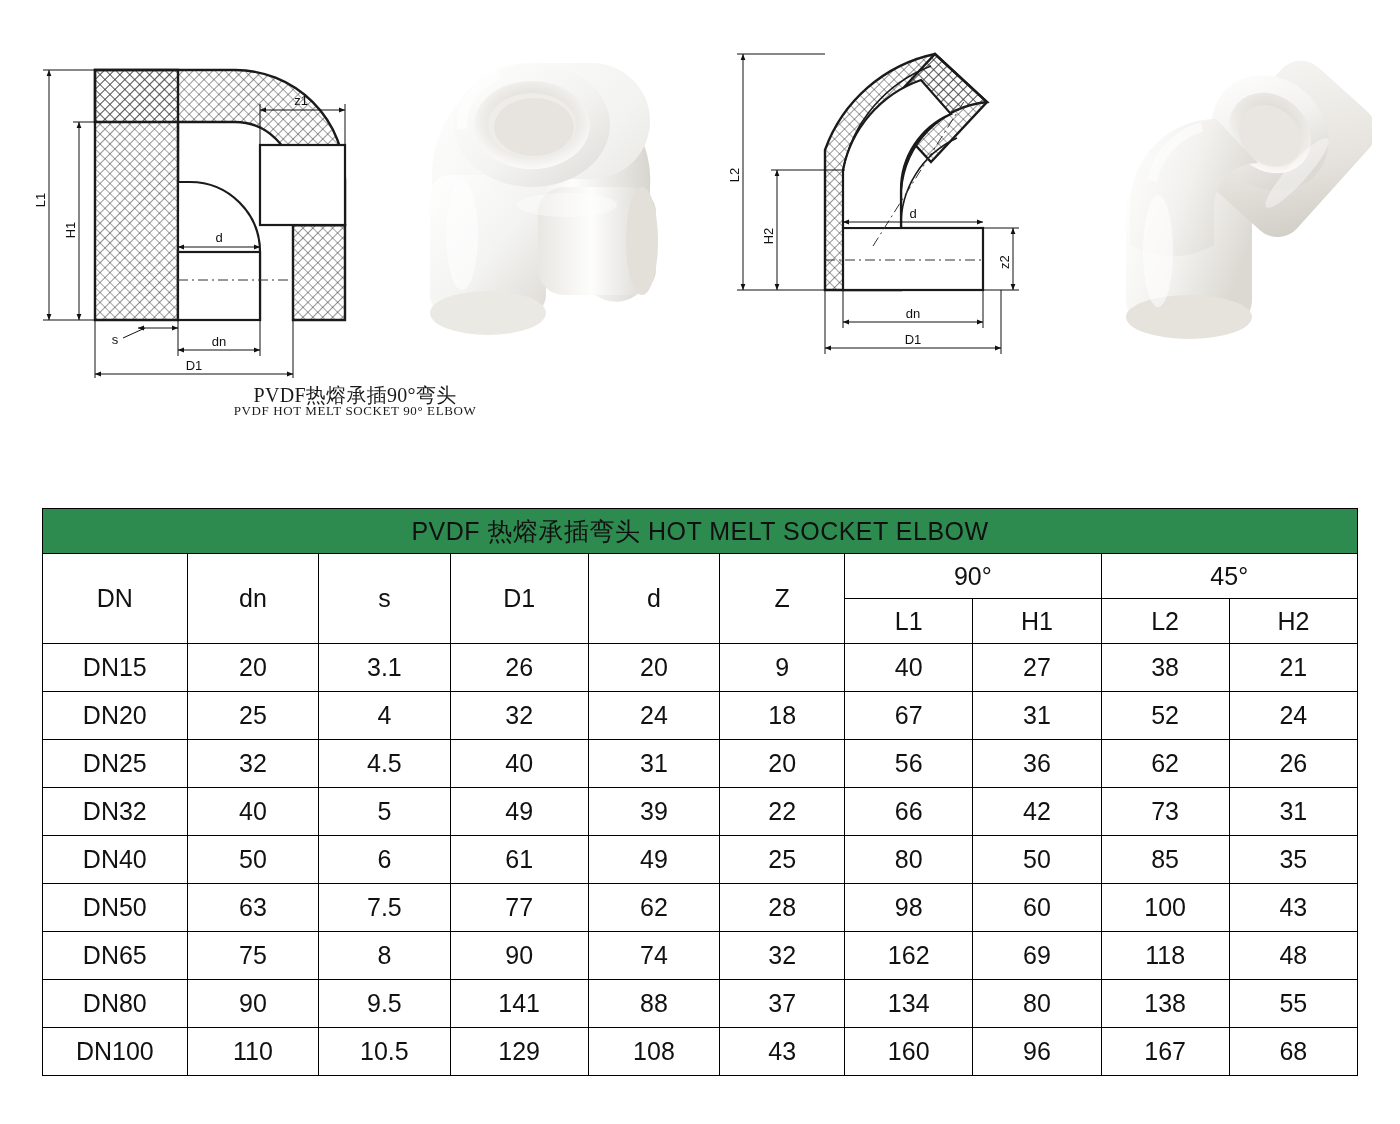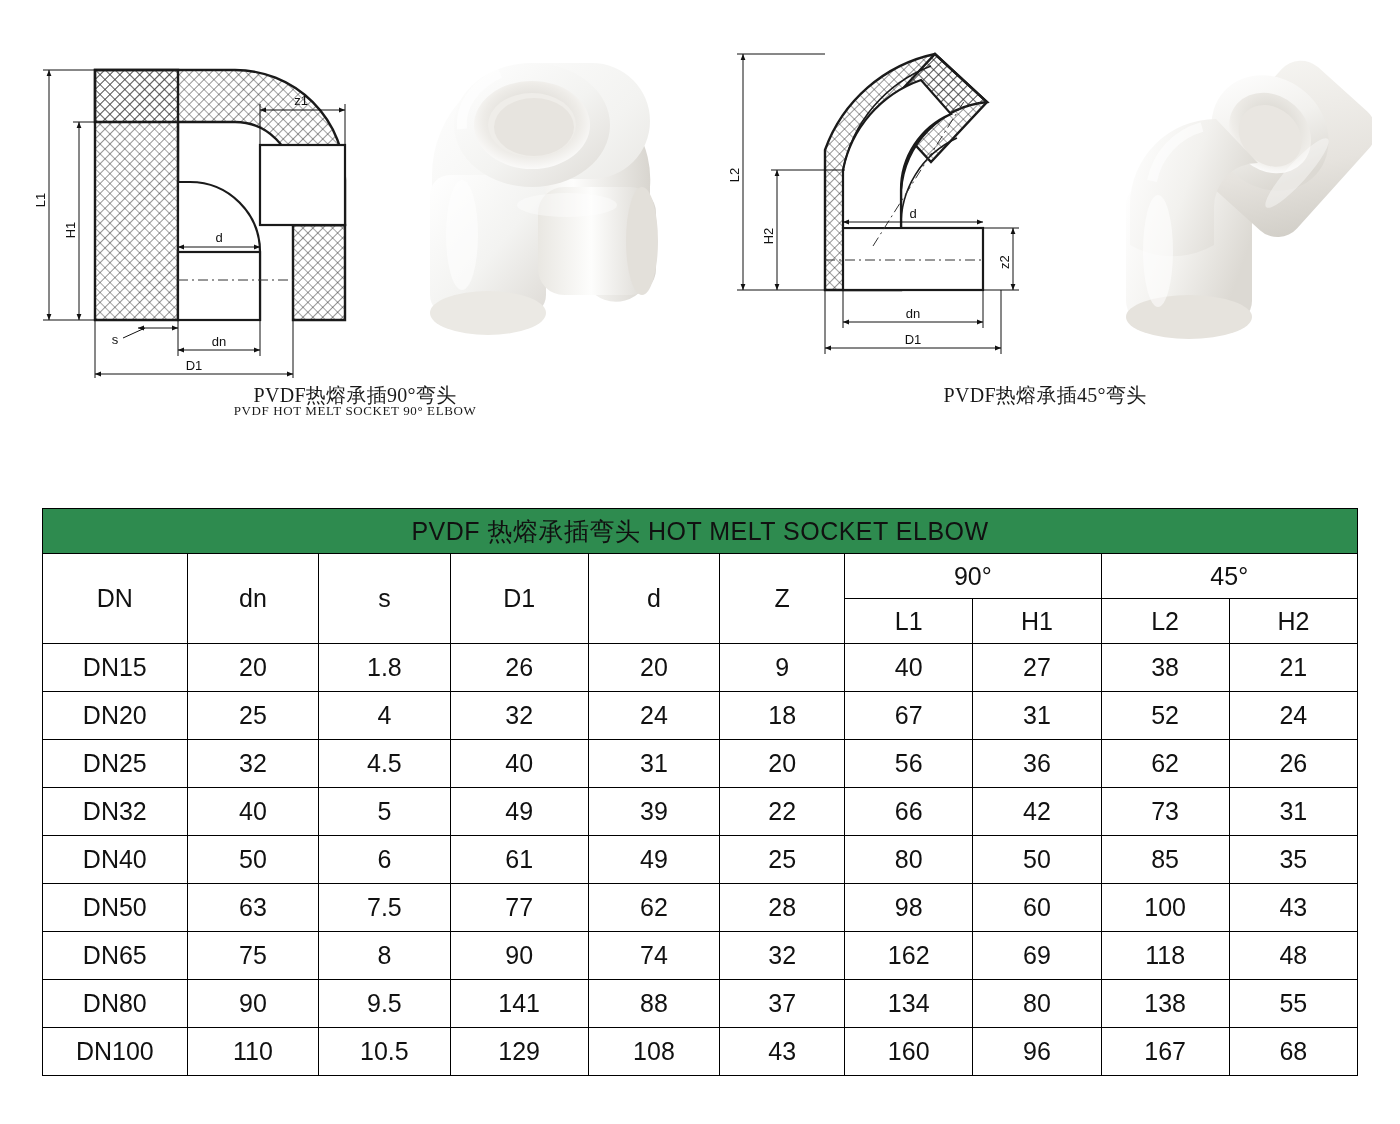--- a/index.html
+++ b/index.html
@@ -333,21 +333,20 @@
       </g>
 
       <path d="M48 150 A86 86 0 0 1 134 64 L176 108 A44 44 0 0 0 132 152 L132 190
                A84 84 0 0 1 48 190 Z" fill="url(#g45a)"></path>
 
       <ellipse cx="76" cy="196" rx="15" ry="56" fill="#ffffff" opacity="0.55"></ellipse>
       <path d="M120 72 A70 70 0 0 0 70 126" stroke="#ffffff" stroke-width="10" fill="none" opacity="0.55"></path>
       <ellipse cx="215" cy="118" rx="10" ry="46" transform="rotate(42 215 118)" fill="#ffffff" opacity="0.4"></ellipse>
     </svg>
 
-    <div class="caption cn">PVDF热熔承插45°弯头</div>
   </div>
 </div>
 
 <div class="table-wrap">
   <table class="spec">
     <colgroup>
       <col style="width:11%">
         <col style="width:10%">
         <col style="width:10%">
       <col style="width:10.5%">
@@ -377,21 +376,21 @@
         <td>H1</td>
         <td>L2</td>
         <td>H2</td>
       </tr>
     </thead>
     <tbody>
 
     <tr>
           <td class="row-dn">DN15</td>
           <td>20</td>
-          <td>1.8</td>
+          <td>3.1</td>
           <td>26</td>
           <td>20</td>
           <td>9</td>
           <td>40</td>
           <td>27</td>
           <td>38</td>
           <td>21</td>
         </tr>
         <tr>
           <td class="row-dn">DN20</td>

